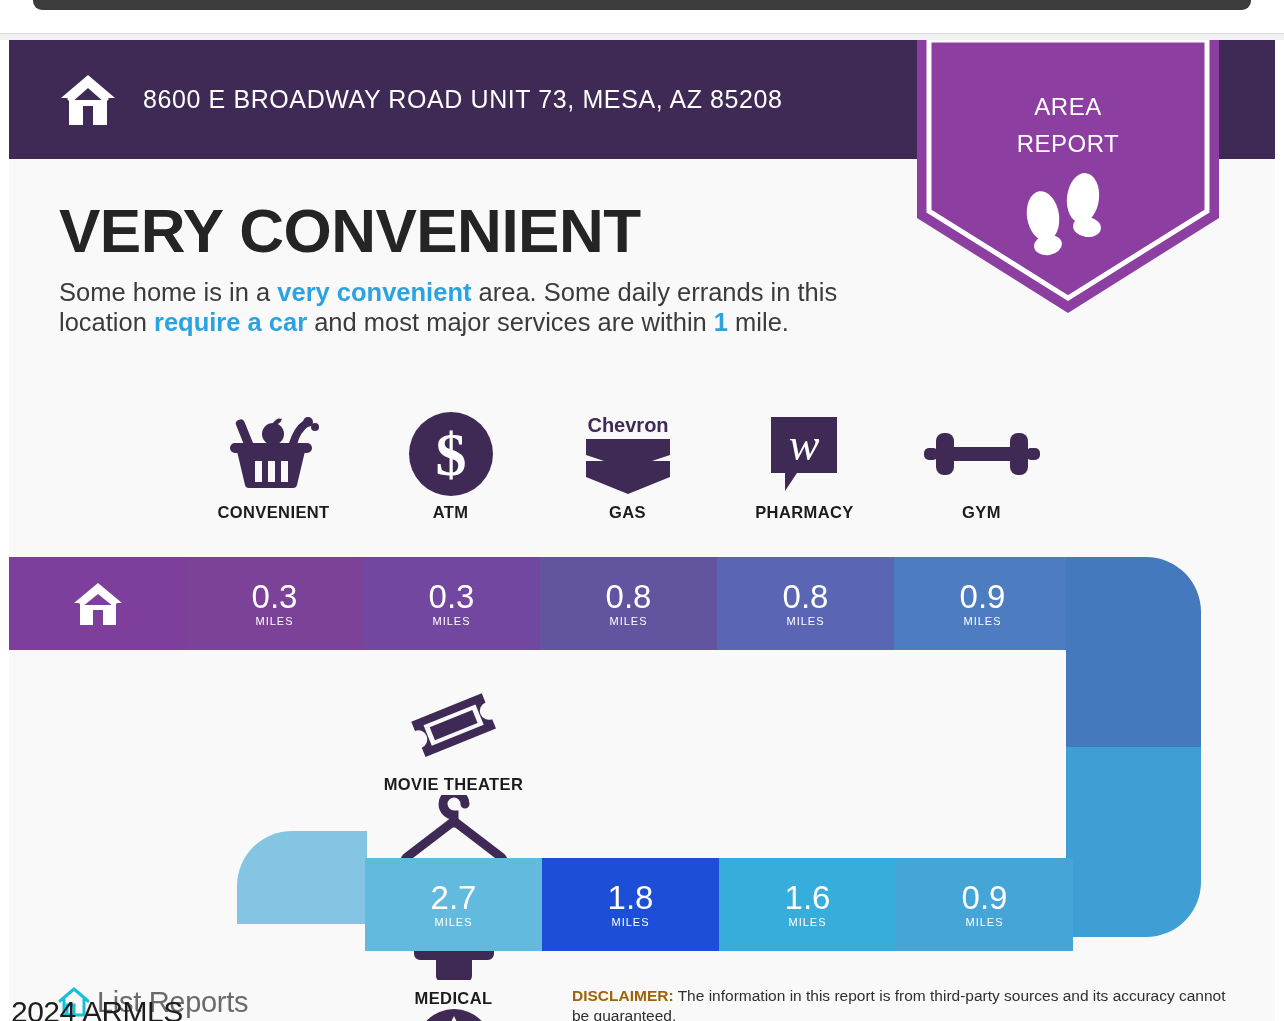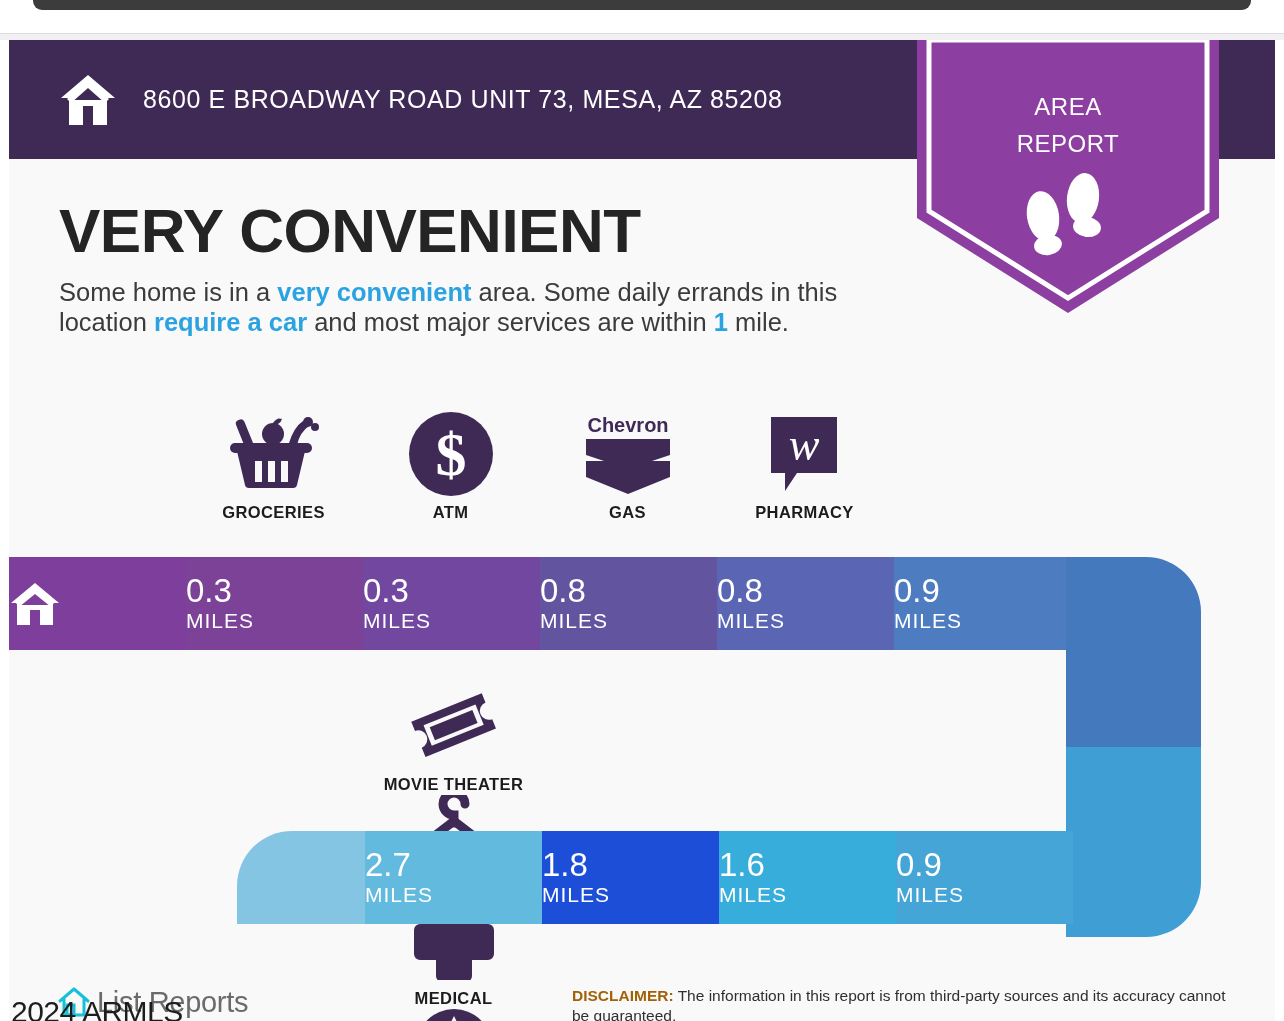--- a/index.html
+++ b/index.html
@@ -107,28 +107,28 @@
   #icon-row-1 .icon-cell { width: 177px; }
   #icon-row-2 { left: 356px; top: 647px; flex-direction: column; }
   #icon-row-2 .icon-cell { width: 177px; }
 
   
   .bar {
     position: absolute; display: flex; height: 93px;
     overflow: hidden;
   }
   #bar-row-1 { left: 0px; top: 517px; }
-  #bar-row-2 { left: 356px; top: 791px; }
+  #bar-row-2 { left: 356px; top: 818px; }
   .seg {
     display: flex; flex-direction: column;
-    align-items: flex-start; justify-content: center;
+    align-items: center; justify-content: center;
     color: #ffffff;
   }
   .seg-value { font-size: 33px; line-height: 34px; font-weight: 400; }
-  .seg-unit { font-size: 21px; letter-spacing: 1px; margin-top: 1px; }
+  .seg-unit { font-size: 11px; letter-spacing: 1px; margin-top: 1px; }
   #home-seg { width: 177px; }
   #home-icon-bar { width: 52px; height: 46px; display:block; }
 
   
   .connector { position: absolute; }
   #connector-right { left: 1057px; top: 517px; }
   #connector-left  { left: 228px;  top: 791px; }
 
   
   #disclaimer {
@@ -207,21 +207,21 @@
             <rect x="55" y="44" width="7" height="21" fill="#f9f9fa"></rect>
             <rect x="14" y="2" width="9" height="30" rx="4" transform="rotate(-22 18 17)"></rect>
             <circle cx="47" cy="17" r="11"></circle>
             <path d="M47 6 q4 -6 9 -4 q-2 6 -9 6 Z"></path>
             <path d="M63 26 q5 -16 14 -22 l6 5 q-9 6 -12 19 Z"></path>
             <circle cx="82" cy="5" r="5"></circle>
             <circle cx="89" cy="10" r="4"></circle>
           </g>
         </svg>
       </div>
-      <div class="icon-label">GROCERIES</div>
+      <div class="icon-label">CONVENIENT</div>
     </div>
 
     <div class="icon-cell">
       <div class="icon-art">
         <svg width="84" height="84" viewBox="0 0 84 84">
           <circle cx="42" cy="42" r="42" fill="#3f2a56"></circle>
           <text x="42" y="63" text-anchor="middle" font-family="Liberation Serif, serif" font-size="62" font-weight="bold" fill="#ffffff">$</text>
         </svg>
       </div>
       <div class="icon-label">ATM</div>
@@ -241,20 +241,34 @@
     <div class="icon-cell">
       <div class="icon-art">
         <svg width="76" height="82" viewBox="0 0 76 82">
           <path d="M4 4 h66 v56 h-40 l-12 18 v-18 h-14 Z" fill="#3f2a56"></path>
           <text x="37" y="47" text-anchor="middle" font-family="Liberation Serif, serif" font-style="italic" font-size="46" fill="#ffffff">w</text>
         </svg>
       </div>
       <div class="icon-label">PHARMACY</div>
     </div>
 
+    <div class="icon-cell">
+      <div class="icon-art">
+        <svg width="116" height="62" viewBox="0 0 116 62">
+          <g fill="#3f2a56">
+            <rect x="0" y="25" width="14" height="12" rx="5"></rect>
+            <rect x="12" y="10" width="18" height="42" rx="8"></rect>
+            <rect x="28" y="24" width="60" height="14" rx="2"></rect>
+            <rect x="86" y="10" width="18" height="42" rx="8"></rect>
+            <rect x="102" y="25" width="14" height="12" rx="5"></rect>
+          </g>
+        </svg>
+      </div>
+      <div class="icon-label">GYM</div>
+    </div>
   </div>
 
   <div class="bar" id="bar-row-1">
     <div class="seg" id="home-seg" style="background: rgb(125, 63, 155);">
       <svg id="home-icon-bar" viewBox="0 0 52 46">
         <path d="M26 2 L50 22 L44 22 L44 44 L31 44 L31 29 L21 29 L21 44 L8 44 L8 22 L2 22 Z" fill="#ffffff"></path>
         <path d="M26 10 L42 24 L10 24 Z" fill="#7d3f9b"></path>
         <path d="M26 6 L45 22 L42 26 L26 13 L10 26 L7 22 Z" fill="#ffffff"></path>
       </svg>
     </div>

